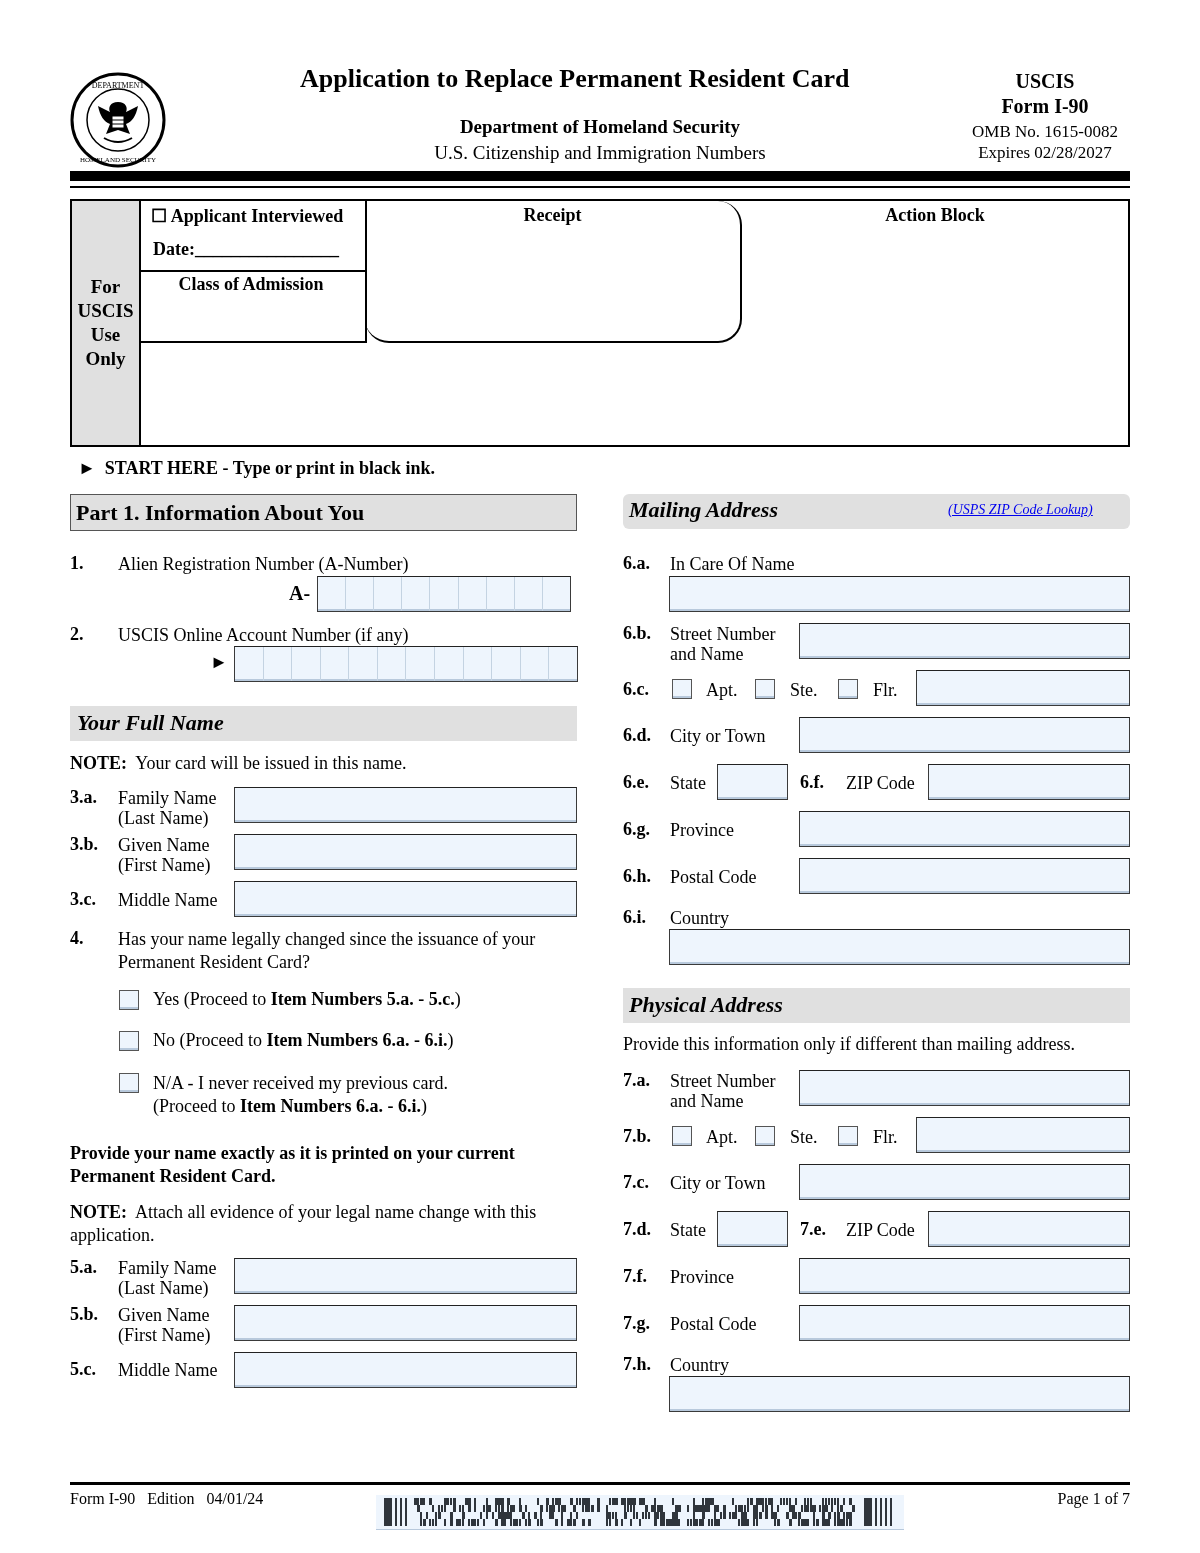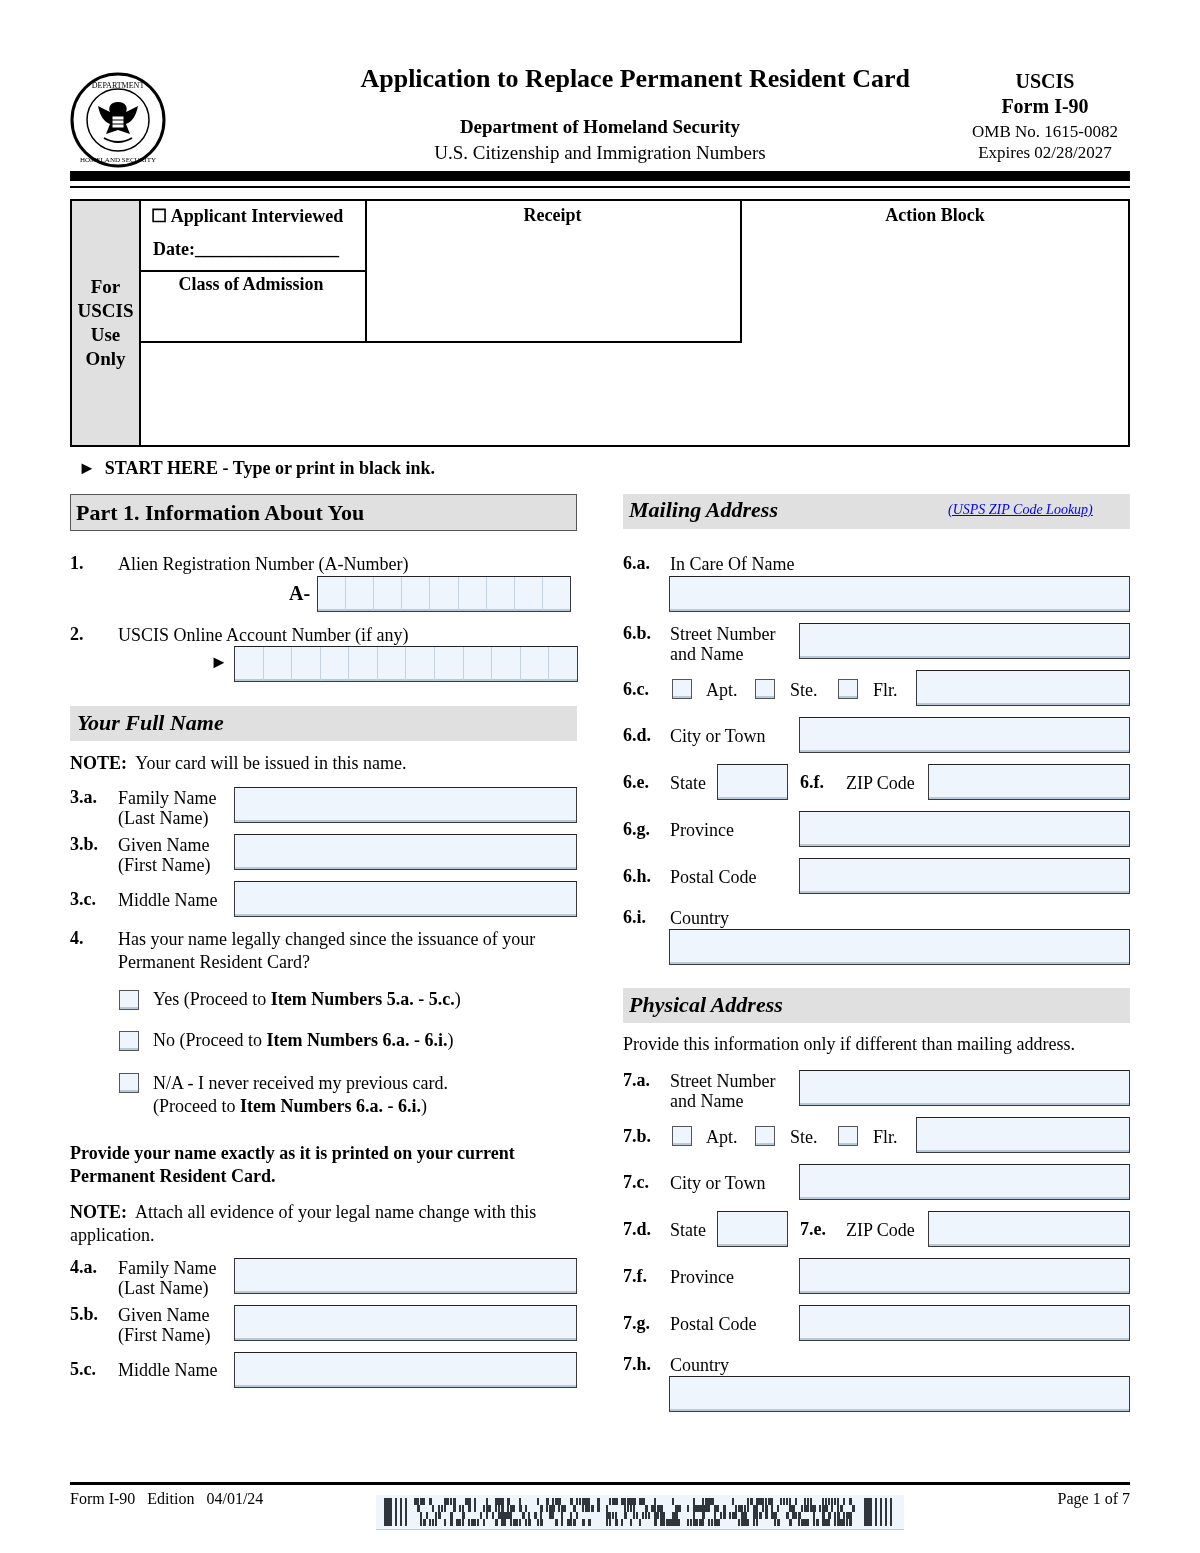--- a/index.html
+++ b/index.html
@@ -29,21 +29,21 @@
     <path d="M48 30 C40 30 38 36 40 40 L28 34 C30 44 34 50 40 52 L36 62 L48 58 L60 62 L56 52 C62 50 66 44 68 34 L56 40 C58 36 56 30 48 30 Z" fill="#000"></path>
     <rect x="42" y="44" width="12" height="12" fill="#fff" stroke="#000"></rect>
     <line x1="42" y1="48" x2="54" y2="48" stroke="#000"></line>
     <line x1="42" y1="52" x2="54" y2="52" stroke="#000"></line>
     <path d="M34 66 Q48 74 62 66" fill="none" stroke="#000" stroke-width="2"></path>
     <text x="48" y="16" font-size="8" text-anchor="middle" font-family="Liberation Serif, serif">DEPARTMENT</text>
     <text x="48" y="90" font-size="7" text-anchor="middle" font-family="Liberation Serif, serif">HOMELAND SECURITY</text>
   </svg>
 </div>
 
-<div class="abs bold" style="left:300px;top:64px;width:610px;text-align:right;font-size:26px;">Application to Replace Permanent Resident Card</div>
+<div class="abs bold" style="left:300px;top:64px;width:610px;text-align:left;font-size:26px;">Application to Replace Permanent Resident Card</div>
 <div class="abs bold" style="left:300px;top:116px;width:600px;text-align:center;font-size:19px;">Department of Homeland Security</div>
 <div class="abs" style="left:300px;top:142px;width:600px;text-align:center;font-size:19px;">U.S. Citizenship and Immigration Numbers</div>
 
 <div class="abs bold" style="left:960px;top:70px;width:170px;text-align:center;font-size:20px;">USCIS</div>
 <div class="abs bold" style="left:960px;top:95px;width:170px;text-align:center;font-size:20px;">Form I-90</div>
 <div class="abs" style="left:960px;top:122px;width:170px;text-align:center;font-size:17px;">OMB No. 1615-0082</div>
 <div class="abs" style="left:960px;top:143px;width:170px;text-align:center;font-size:17px;">Expires 02/28/2027</div>
 
 <div class="abs" style="left:70px;top:171px;width:1060px;height:10px;background:#000;"></div>
 <div class="abs" style="left:70px;top:186px;width:1060px;height:2px;background:#000;"></div>
@@ -58,21 +58,21 @@
     </div>
   </div>
 
   <div class="abs" style="left:69px;top:0;width:226px;height:71px;border-right:2px solid #000;border-bottom:2px solid #000;box-sizing:border-box;">
     <div class="abs bold" style="left:10px;top:4px;font-size:18px;">☐ Applicant Interviewed</div>
     <div class="abs bold" style="left:12px;top:38px;font-size:18px;">Date:________________</div>
   </div>
   <div class="abs" style="left:69px;top:69px;width:226px;height:73px;border-right:2px solid #000;border-bottom:2px solid #000;box-sizing:border-box;">
     <div class="abs bold" style="left:0;top:4px;width:220px;text-align:center;font-size:18px;">Class of Admission</div>
   </div>
-  <div class="abs" style="left:293px;top:0;width:377px;height:142px;border-right:2px solid #000;border-bottom:2px solid #000;box-sizing:border-box;">
+  <div class="abs" style="left:293px;top:0;width:377px;height:142px;border-right:2px solid #000;border-bottom:2px solid #000;box-sizing:border-box;border-radius:24px;">
     <div class="abs bold" style="left:0;top:4px;width:375px;text-align:center;font-size:18px;">Receipt</div>
   </div>
   <div class="abs" style="left:670px;top:0;width:386px;height:244px;">
     <div class="abs bold" style="left:0;top:4px;width:386px;text-align:center;font-size:18px;">Action Block</div>
   </div>
 </div>
 
 <div class="abs bold" style="left:78px;top:458px;font-size:18px;">
   <span>►&nbsp;&nbsp;</span><span>START HERE - Type or print in black ink.</span>
 </div>
@@ -156,39 +156,39 @@
 <div class="abs" style="left:153px;top:1072px;line-height:23px;">
   <div><span>N/A - I never received my previous card.</span></div>
   <div><span>(Proceed to </span><b>Item Numbers 6.a. - 6.i.</b><span>)</span></div>
 </div>
 
 <div class="abs bold" style="left:70px;top:1142px;width:500px;line-height:23px;">Provide your name exactly as it is printed on your current Permanent Resident Card.</div>
 <div class="abs" style="left:70px;top:1201px;width:500px;line-height:23px;">
   <span class="bold">NOTE:</span><span style="white-space:pre-wrap;">  Attach all evidence of your legal name change with this application.</span>
 </div>
 
-<div class="num" style="left:70px;top:1257px;">4.a.</div>
+<div class="num" style="left:70px;top:1257px;">5.a.</div>
 <div class="lbl" style="left:118px;top:1258px;">
   <div>Family Name</div>
   <div>(Last Name)</div>
 </div>
 <div class="field" style="left:234px;top:1258px;width:343px;height:36px;"></div>
 
 <div class="num" style="left:70px;top:1304px;">5.b.</div>
 <div class="lbl" style="left:118px;top:1305px;">
   <div>Given Name</div>
   <div>(First Name)</div>
 </div>
 <div class="field" style="left:234px;top:1305px;width:343px;height:36px;"></div>
 
 <div class="num" style="left:70px;top:1359px;">5.c.</div>
 <div class="lbl" style="left:118px;top:1360px;">Middle Name</div>
 <div class="field" style="left:234px;top:1352px;width:343px;height:36px;"></div>
 
-<div class="sec" style="left:623px;top:494px;width:507px;height:35px;">
+<div class="sec" style="left:623px;top:494px;width:507px;height:35px;border-radius:6px;">
   <div class="abs sec-italic" style="left:6px;top:3px;">Mailing Address</div>
   <a class="abs" style="left:325px;top:8px;font-size:14px;font-style:italic;color:#0000ee;text-decoration:underline;">(USPS ZIP Code Lookup)</a>
 </div>
 
 <div class="num" style="left:623px;top:553px;">6.a.</div>
 <div class="lbl" style="left:670px;top:554px;">In Care Of Name</div>
 <div class="field" style="left:669px;top:576px;width:461px;height:36px;"></div>
 
 <div class="num" style="left:623px;top:623px;">6.b.</div>
 <div class="lbl" style="left:670px;top:624px;">

